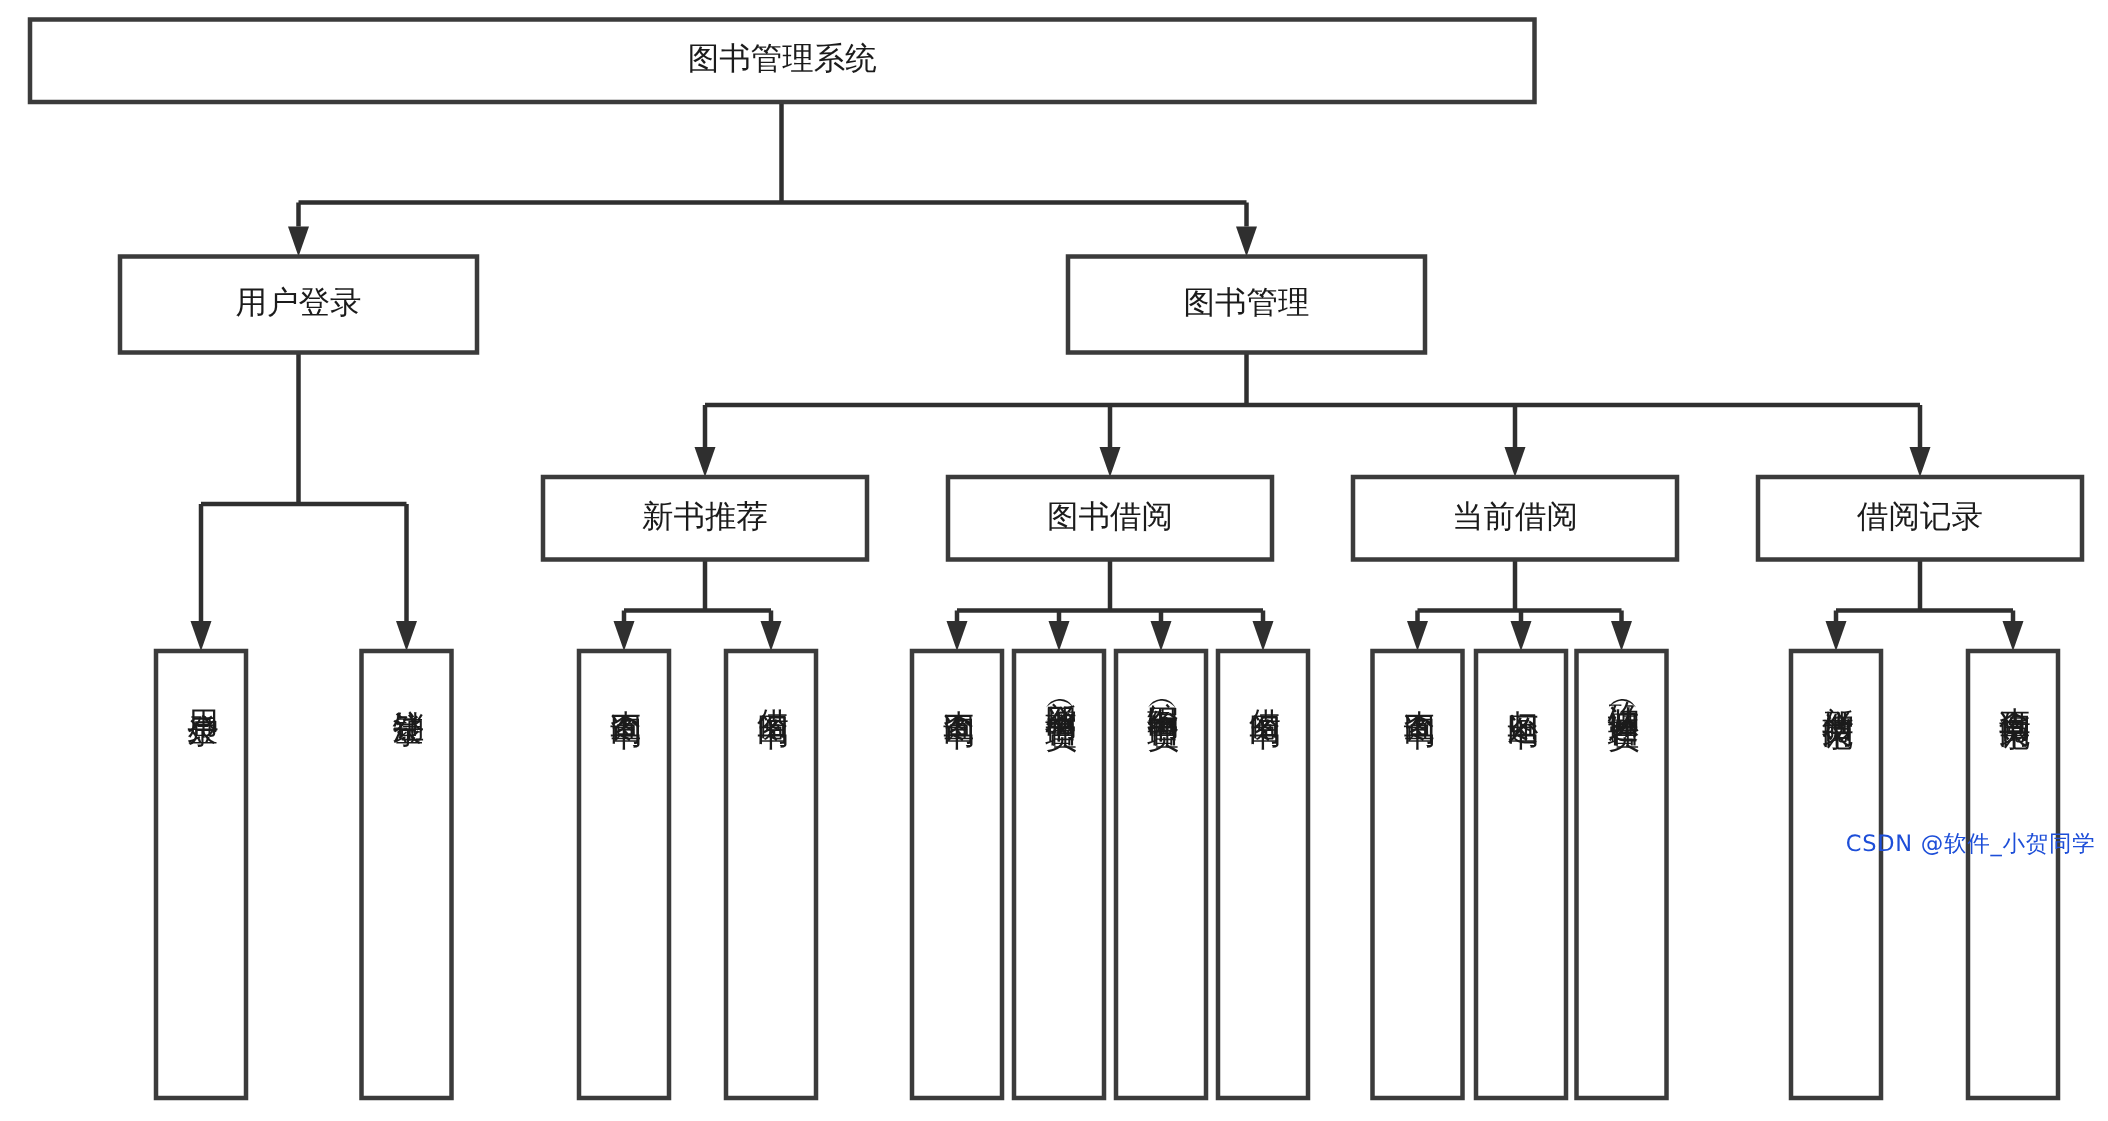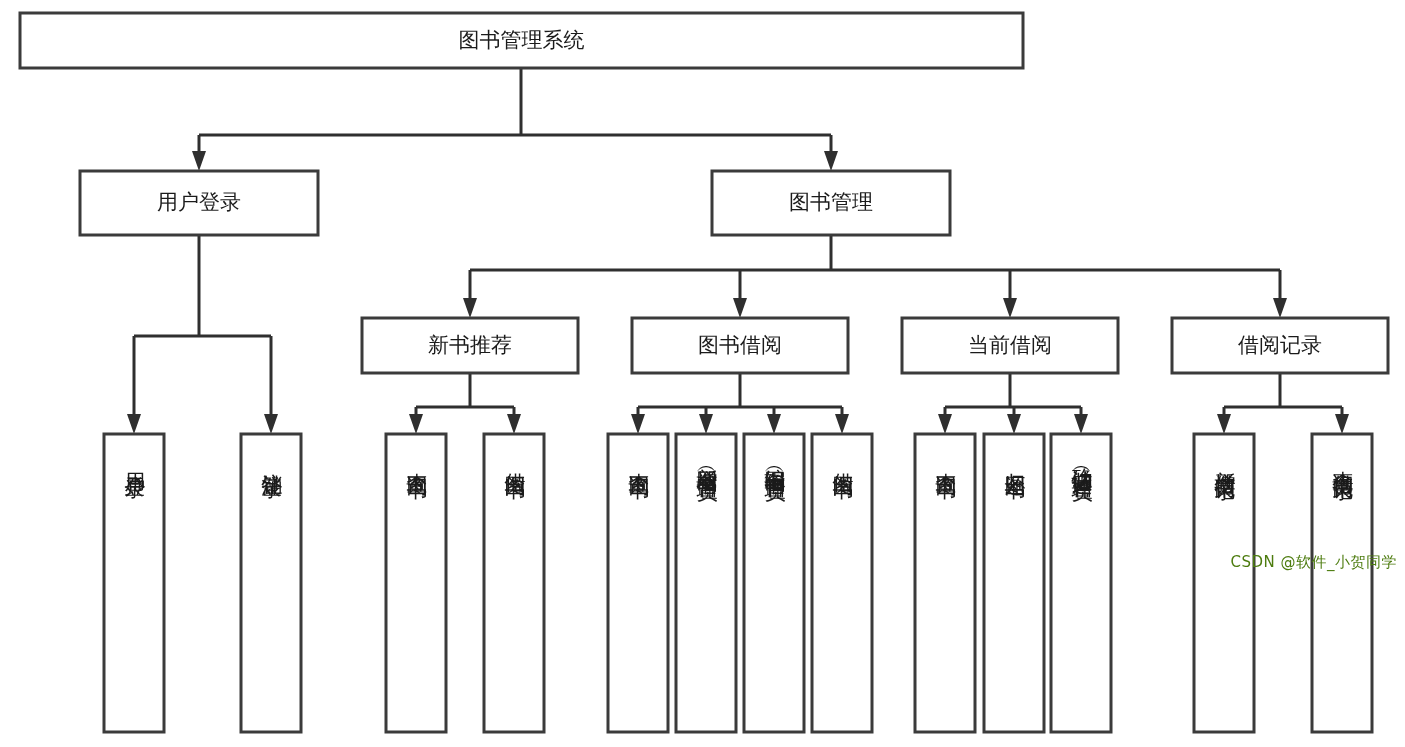--- a/index.html
+++ b/index.html
@@ -51,21 +51,21 @@
   .arrow-head {
     fill: #2f2f2f;
     stroke: none;
   }
   .watermark {
     position: absolute;
     right: 8px;
     bottom: 6px;
     font-family: "DejaVu Sans", "Liberation Sans", sans-serif;
     font-size: 15px;
-    color: #4d7c0f;
+    color: #1d4ed8;
     letter-spacing: 0.5px;
     white-space: nowrap;
     user-select: none;
   }
 </style>
 </head>
 <body>
 
 <div id="diagram-root">
   <svg class="flow" viewBox="0 0 1405 747" xmlns="http://www.w3.org/2000/svg">

